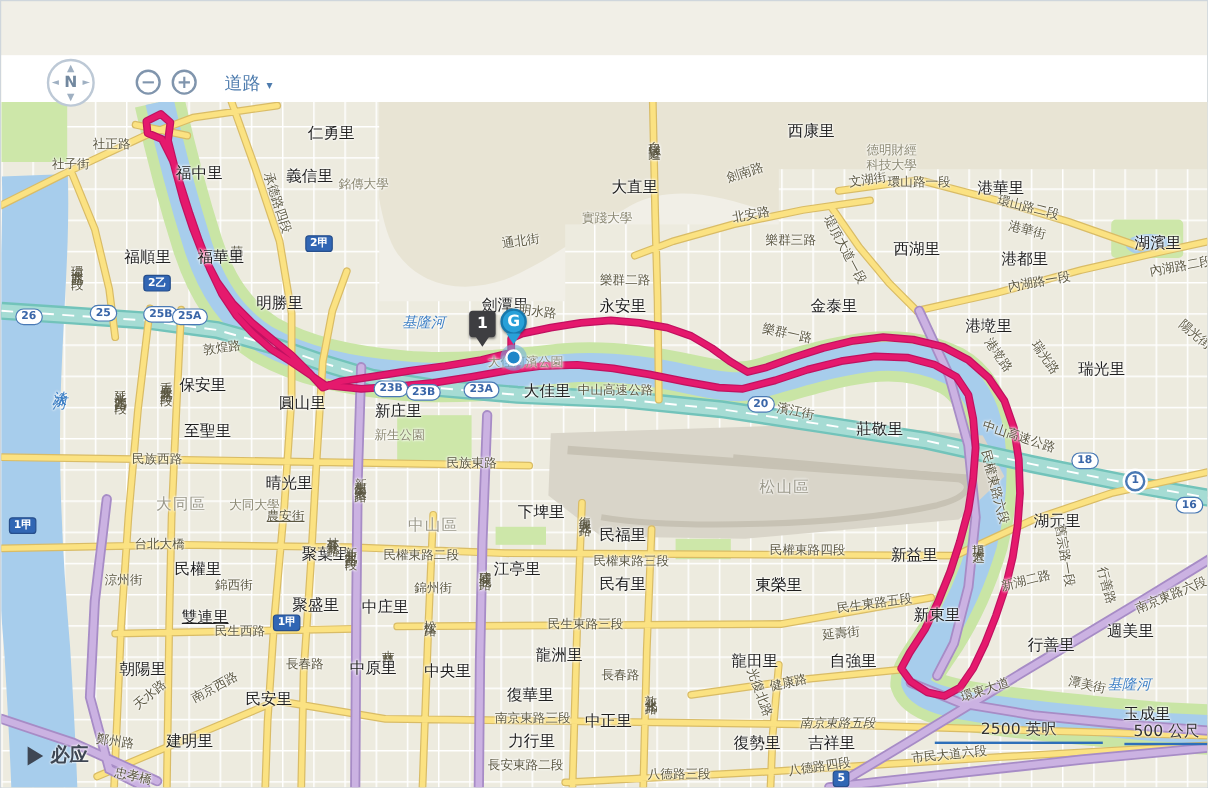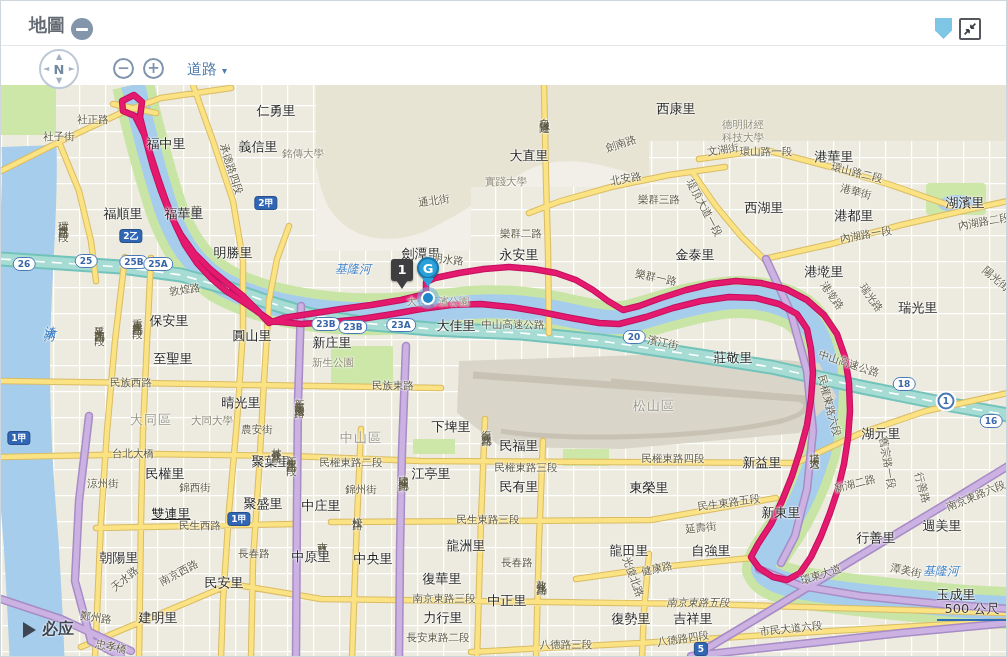--- a/index.html
+++ b/index.html
@@ -198,21 +198,21 @@
       <span class="lb v" style="left: 270px; top: 461px;">聚葉里</span>
       <span class="lb v" style="left: 262px; top: 503px;">聚盛里</span>
       <span class="lb v" style="left: 320px; top: 505px;">中庄里</span>
       <span class="lb v" style="left: 164px; top: 473px;">民權里</span>
       <span class="lb r" style="left: 132px; top: 453px;">台北大橋</span>
       <span class="lb r" style="left: 102px; top: 483px;">涼州街</span>
       <span class="lb r" style="left: 194px; top: 487px;">錦西街</span>
       <span class="lb v" style="left: 170px; top: 513px; text-decoration: underline;">雙連里</span>
       <span class="lb r" style="left: 185px; top: 525px; margin-left: 14px;">民生西路</span>
       <span class="lb r vert" style="left: 276px; top: 442px;">林森北路</span>
-      <span class="lb r" style="left: 256px; top: 429px;">農安街</span>
+      <span class="lb r" style="left: 237px; top: 429px; text-decoration: underline;">農安街</span>
       <span class="lb r vert" style="left: 291px; top: 452px;">新生北路三段</span>
       <span class="lb r vert" style="left: 322px; top: 535px;">吉林路</span>
       <span class="lb r vert" style="left: 403px; top: 470px;">建國北路</span>
       <span class="lb r" style="left: 447px; top: 519px; margin-left: 40px;">民生東路三段</span>
       <span class="lb r" style="left: 728px; top: 502px; transform: translate(-50%, -50%) rotate(-8deg);">民生東路五段</span>
       <span class="lb v" style="left: 761px; top: 462px;">新益里</span>
       <span class="lb v" style="left: 780px; top: 512px; text-align: center;">新東里</span>
       <span class="lb r" style="left: 700px; top: 527px; transform: translate(-50%, -50%) rotate(-6deg);">延壽街</span>
       <span class="lb v" style="left: 710px; top: 550px;">自強里</span>
       <span class="lb v" style="left: 628px; top: 550px;">龍田里</span>
@@ -282,20 +282,21 @@
       </div>
       <div class="pin round" style="--c: #29a0d8; left: 427px; top: 288px;">
         <span class="body">G</span>
         <span class="tail"></span>
       </div>
       <div class="startdot" style="left: 427px; top: 297px;">
         <i></i>
       </div>
     </div>
 
+  <div class="scalebar" style="left:778px;top:598px;width:140px;">2500 英呎</div>
   <div class="scalebar" style="left:936px;top:599px;width:70px;">500 公尺</div>
 
   <div class="binglogo">
     <span class="tri"></span>
     <span class="txt">必应</span>
   </div>
 
   <div class="toolbar"></div>
   <div class="compass">
     <span class="n">N</span>
@@ -304,26 +305,14 @@
     <span class="pan lf">◄</span>
     <span class="pan rt">►</span>
   </div>
   <div class="zoombtn zo">−</div>
   <div class="zoombtn zi">+</div>
   <div class="tb-divider"></div>
   <div class="maptype">
     <span>道路</span><span class="caret">▾</span>
   </div>
 
-  <div class="header">
-    <span class="title">地圖</span>
-    <div class="collapse-btn">
-        <span></span>
-      </div>
-    <div class="shield-ico"></div>
-    <div class="expand-btn">
-      <svg width="18" height="18" viewBox="0 0 20 20">
-        <path d="M16 4 L11 9 M11 9 h3.6 M11 9 v-3.6 M4 16 L9 11 M9 11 h-3.6 M9 11 v3.6" stroke="#3c4043" stroke-width="1.8" fill="none"></path>
-      </svg>
-    </div>
-  </div>
 
 </div>
 
 </body></html>

